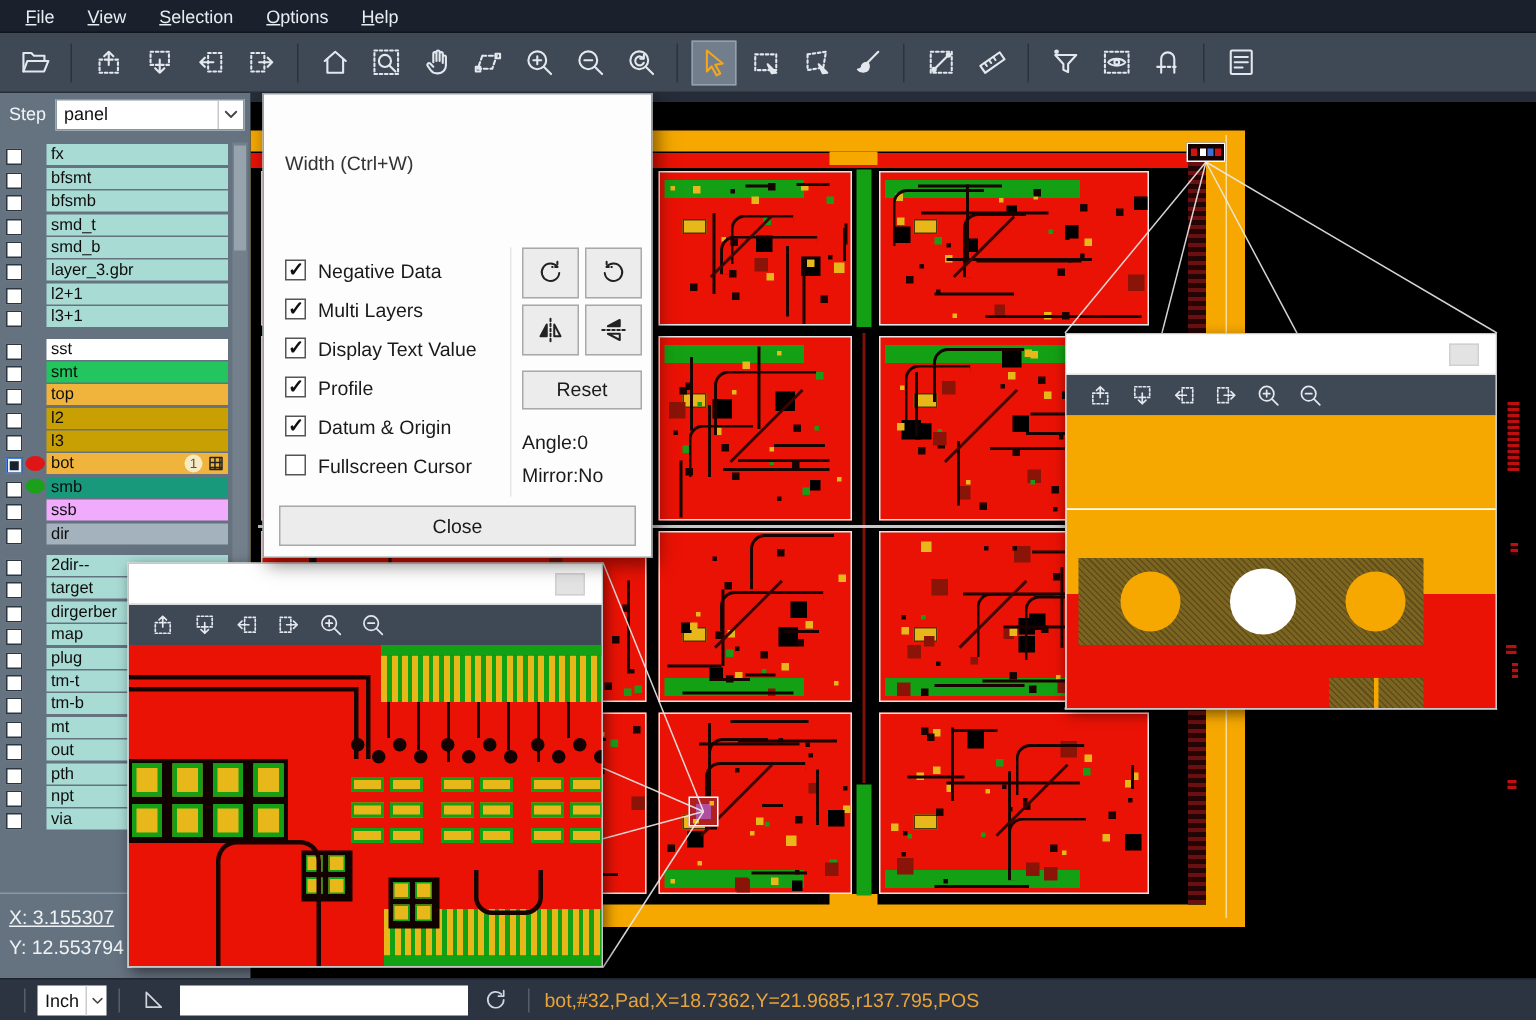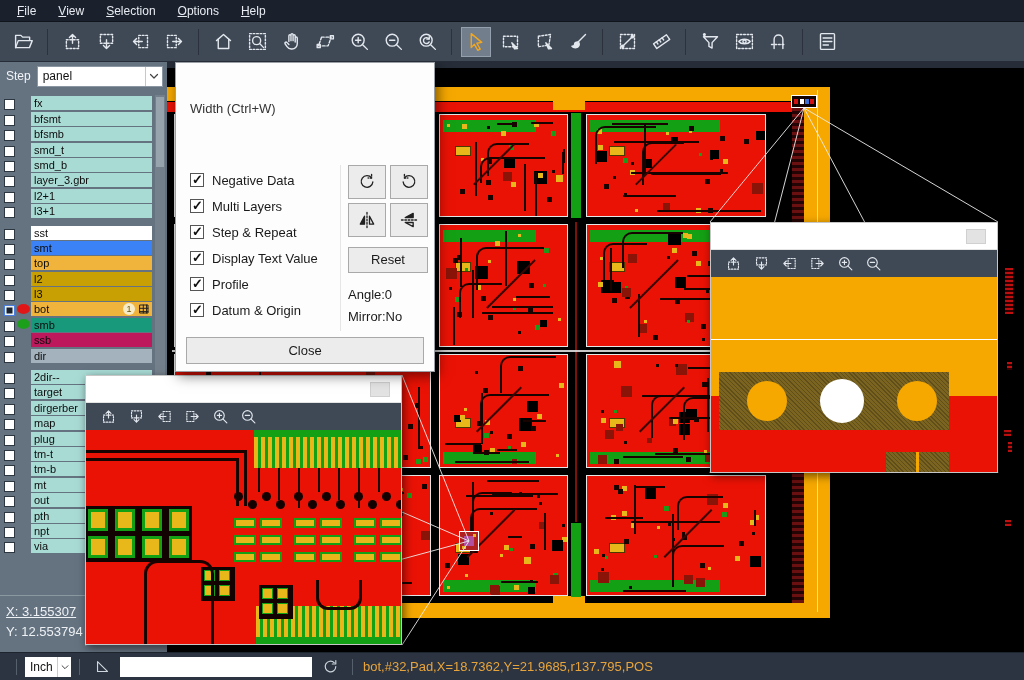--- a/index.html
+++ b/index.html
@@ -570,21 +570,21 @@
         </div>
         <div class="layer-group">
           <div class="layer-row">
             <div class="cb"></div>
             <div class="ind"></div>
             <div class="lname" style="background: rgb(255, 255, 255);">sst</div>
           </div>
           <div class="layer-row">
             <div class="cb"></div>
             <div class="ind"></div>
-            <div class="lname" style="background: #3b82f6;">smt</div>
+            <div class="lname" style="background: #22c55e;">smt</div>
           </div>
           <div class="layer-row">
             <div class="cb"></div>
             <div class="ind"></div>
             <div class="lname" style="background: rgb(240, 180, 60);">top</div>
           </div>
           <div class="layer-row">
             <div class="cb"></div>
             <div class="ind"></div>
             <div class="lname" style="background: rgb(201, 160, 4);">l2</div>
@@ -606,21 +606,21 @@
           <div class="layer-row">
             <div class="cb"></div>
             <div class="ind">
               <div class="dot" style="background: rgb(28, 160, 28);"></div>
             </div>
             <div class="lname" style="background: rgb(24, 153, 123);">smb</div>
           </div>
           <div class="layer-row">
             <div class="cb"></div>
             <div class="ind"></div>
-            <div class="lname" style="background: #be185d;">ssb</div>
+            <div class="lname" style="background: #f0abfc;">ssb</div>
           </div>
           <div class="layer-row">
             <div class="cb"></div>
             <div class="ind"></div>
             <div class="lname" style="background: rgb(163, 178, 188);">dir</div>
           </div>
         </div>
         <div class="layer-group">
           <div class="layer-row">
             <div class="cb"></div>
@@ -905,33 +905,33 @@
         <div class="dcheck-item">
           <div class="dbox on"></div>
           <div class="dlabel">Negative Data</div>
         </div>
         <div class="dcheck-item">
           <div class="dbox on"></div>
           <div class="dlabel">Multi Layers</div>
         </div>
         <div class="dcheck-item">
           <div class="dbox on"></div>
-          <div class="dlabel">Step &amp; Repeat</div>
-        </div>
-        <div class="dcheck-item">
-          <div class="dbox on"></div>
           <div class="dlabel">Display Text Value</div>
         </div>
         <div class="dcheck-item">
           <div class="dbox on"></div>
           <div class="dlabel">Profile</div>
         </div>
         <div class="dcheck-item">
           <div class="dbox on"></div>
           <div class="dlabel">Datum &amp; Origin</div>
+        </div>
+        <div class="dcheck-item">
+          <div class="dbox"></div>
+          <div class="dlabel">Fullscreen Cursor</div>
         </div>
       </div>
     <div class="dlg-divider"></div>
     <div class="transform-buttons">
         <div class="xfbtn">
           <span class="icon">
             <svg viewBox="0 0 24 24" fill="none" stroke="currentColor" stroke-width="1.6" stroke-linecap="round" stroke-linejoin="round">
               <path d="M17.5 7A7 7 0 1 0 19 12"></path>
               <path d="M17.5 3v4.2h-4.2" stroke-dasharray="2 2"></path>
             </svg>

